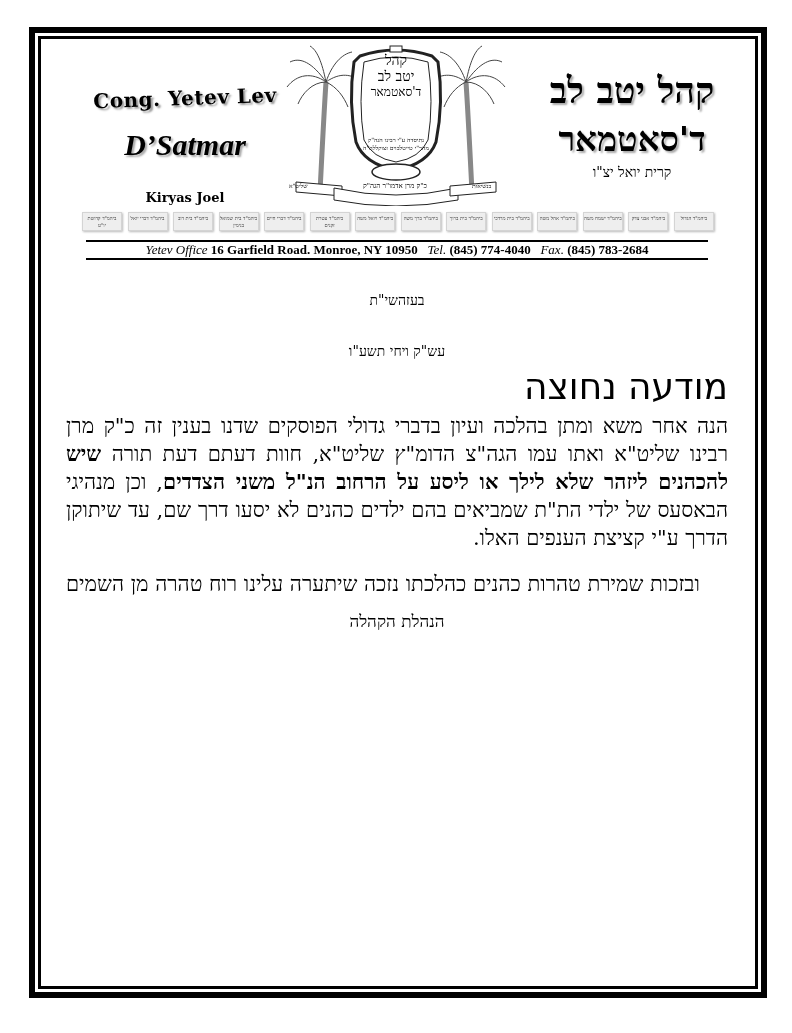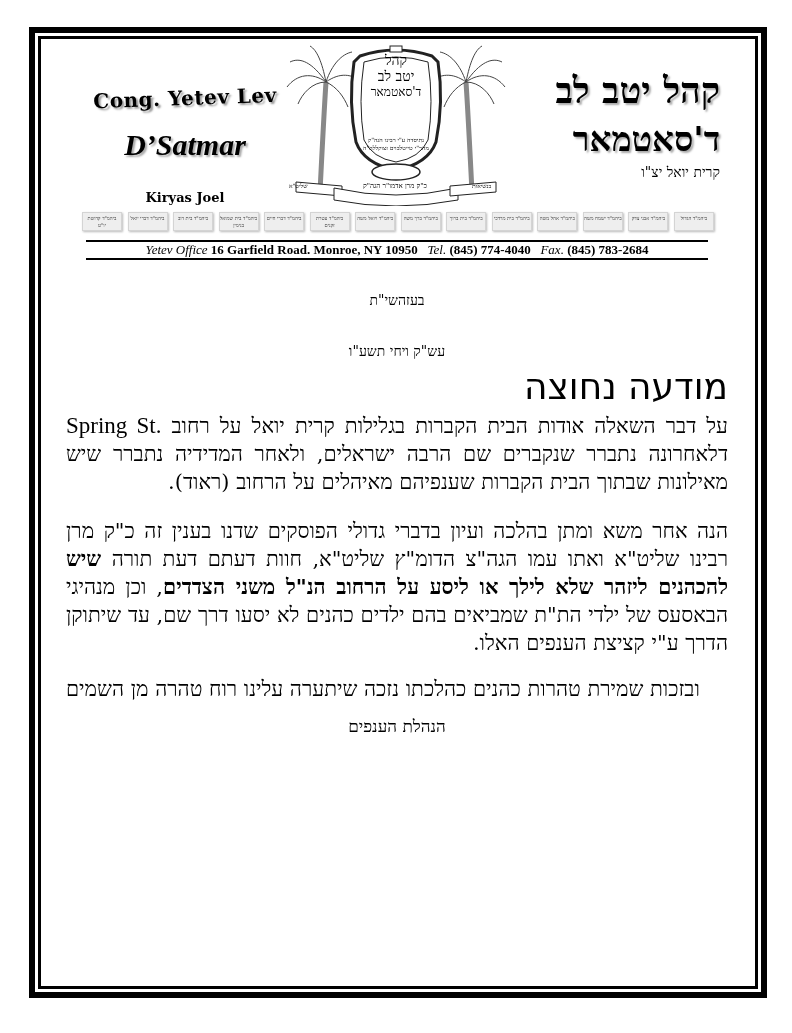--- a/index.html
+++ b/index.html
@@ -6,21 +6,21 @@
   body { width: 792px; height: 1033px; position: relative; overflow: hidden; font-family: "DejaVu Serif", serif; color: #000; }
   .frame-outer { position: absolute; left: 29px; top: 27px; width: 738px; height: 971px; border: 6px solid #000; box-sizing: border-box; }
   .frame-inner { position: absolute; left: 38px; top: 36px; width: 720px; height: 953px; border: 3px solid #000; box-sizing: border-box; }
 
   
   .lh-en { position: absolute; left: 80px; top: 60px; width: 210px; text-align: center; }
   .lh-en .cong { font-family: "DejaVu Serif", serif; font-weight: bold; font-size: 20px; text-shadow: 2px 2px 2px #999; transform: rotate(-2deg); display: block; margin-top: 26px; letter-spacing: 0.5px; }
   .lh-en .dsat { font-family: "Liberation Serif", serif; font-weight: bold; font-size: 30px; text-shadow: 2px 2px 2px #aaa; display: block; margin-top: 18px; font-style: italic; }
   .lh-en .kj { font-family: "DejaVu Serif", serif; font-weight: bold; font-size: 13px; display: block; margin-top: 28px; }
 
-  .lh-he { position: absolute; left: 520px; top: 60px; width: 200px; text-align: right; direction: rtl; }
+  .lh-he { position: absolute; left: 532px; top: 60px; width: 200px; text-align: center; direction: rtl; }
   .lh-he .kehal { font-family: "DejaVu Serif", serif; font-size: 36px; font-weight: bold; text-shadow: 2px 2px 2px #aaa; display: block; margin-top: 10px; line-height: 40px; }
   .lh-he .dsat-he { font-family: "DejaVu Serif", serif; font-size: 34px; font-weight: bold; text-shadow: 2px 2px 2px #aaa; display: block; margin-top: 10px; line-height: 38px; }
   .lh-he .kj-he { font-family: "DejaVu Serif", serif; font-size: 14px; display: block; margin-top: 6px; }
 
   .crest { position: absolute; left: 282px; top: 42px; width: 228px; height: 164px; }
   .crest-text { position: absolute; left: 365px; top: 52px; width: 62px; text-align: center; direction: rtl; font-size: 14px; line-height: 16px; font-family: "DejaVu Serif", serif; }
   .crest-sub { position: absolute; left: 355px; top: 136px; width: 82px; text-align: center; direction: rtl; font-size: 6px; line-height: 8px; }
   .crest-ribbon { position: absolute; left: 330px; top: 182px; width: 130px; text-align: center; direction: rtl; font-size: 7px; }
   .ribbon-left { position: absolute; left: 289px; top: 182px; font-size: 6px; direction: rtl; }
   .ribbon-right { position: absolute; left: 472px; top: 182px; font-size: 6px; direction: rtl; }
@@ -139,19 +139,18 @@
   <i>Fax.</i>
   <b>(845) 783-2684</b>
 </div>
 <div class="addr-rule-bot"></div>
 
 <div class="body">
   <div class="bezh">בעזהשי"ת</div>
   <div class="date">עש"ק ויחי תשע"ו</div>
   <div class="title">מודעה נחוצה</div>
 
-  <p class="para"><span>על דבר השאלה אודות הבית הקברות בגלילות קרית יואל על רחוב </span><span class="en" dir="ltr">Spring St.</span><span> דלאחרונה נתברר שנקברים שם הרבה ישראלים, ולאחר המדידיה נתברר שיש מאילונות שבתוך הבית הקברות שענפיהם מאיהלים על הרחוב (ראוד).</span></p>
 
   <p class="para"><span>הנה אחר משא ומתן בהלכה ועיון בדברי גדולי הפוסקים שדנו בענין זה כ"ק מרן רבינו שליט"א ואתו עמו הגה"צ הדומ"ץ שליט"א, חוות דעתם דעת תורה </span><b>שיש להכהנים ליזהר שלא לילך או ליסע על הרחוב הנ"ל משני הצדדים</b><span>, וכן מנהיגי הבאסעס של ילדי הת"ת שמביאים בהם ילדים כהנים לא יסעו דרך שם, עד שיתוקן הדרך ע"י קציצת הענפים האלו.</span></p>
 
   <div class="closing">ובזכות שמירת טהרות כהנים כהלכתו נזכה שיתערה עלינו רוח טהרה מן השמים</div>
-  <div class="sign">הנהלת הענפים</div>
+  <div class="sign">הנהלת הקהלה</div>
 </div>
 
 </body></html>

